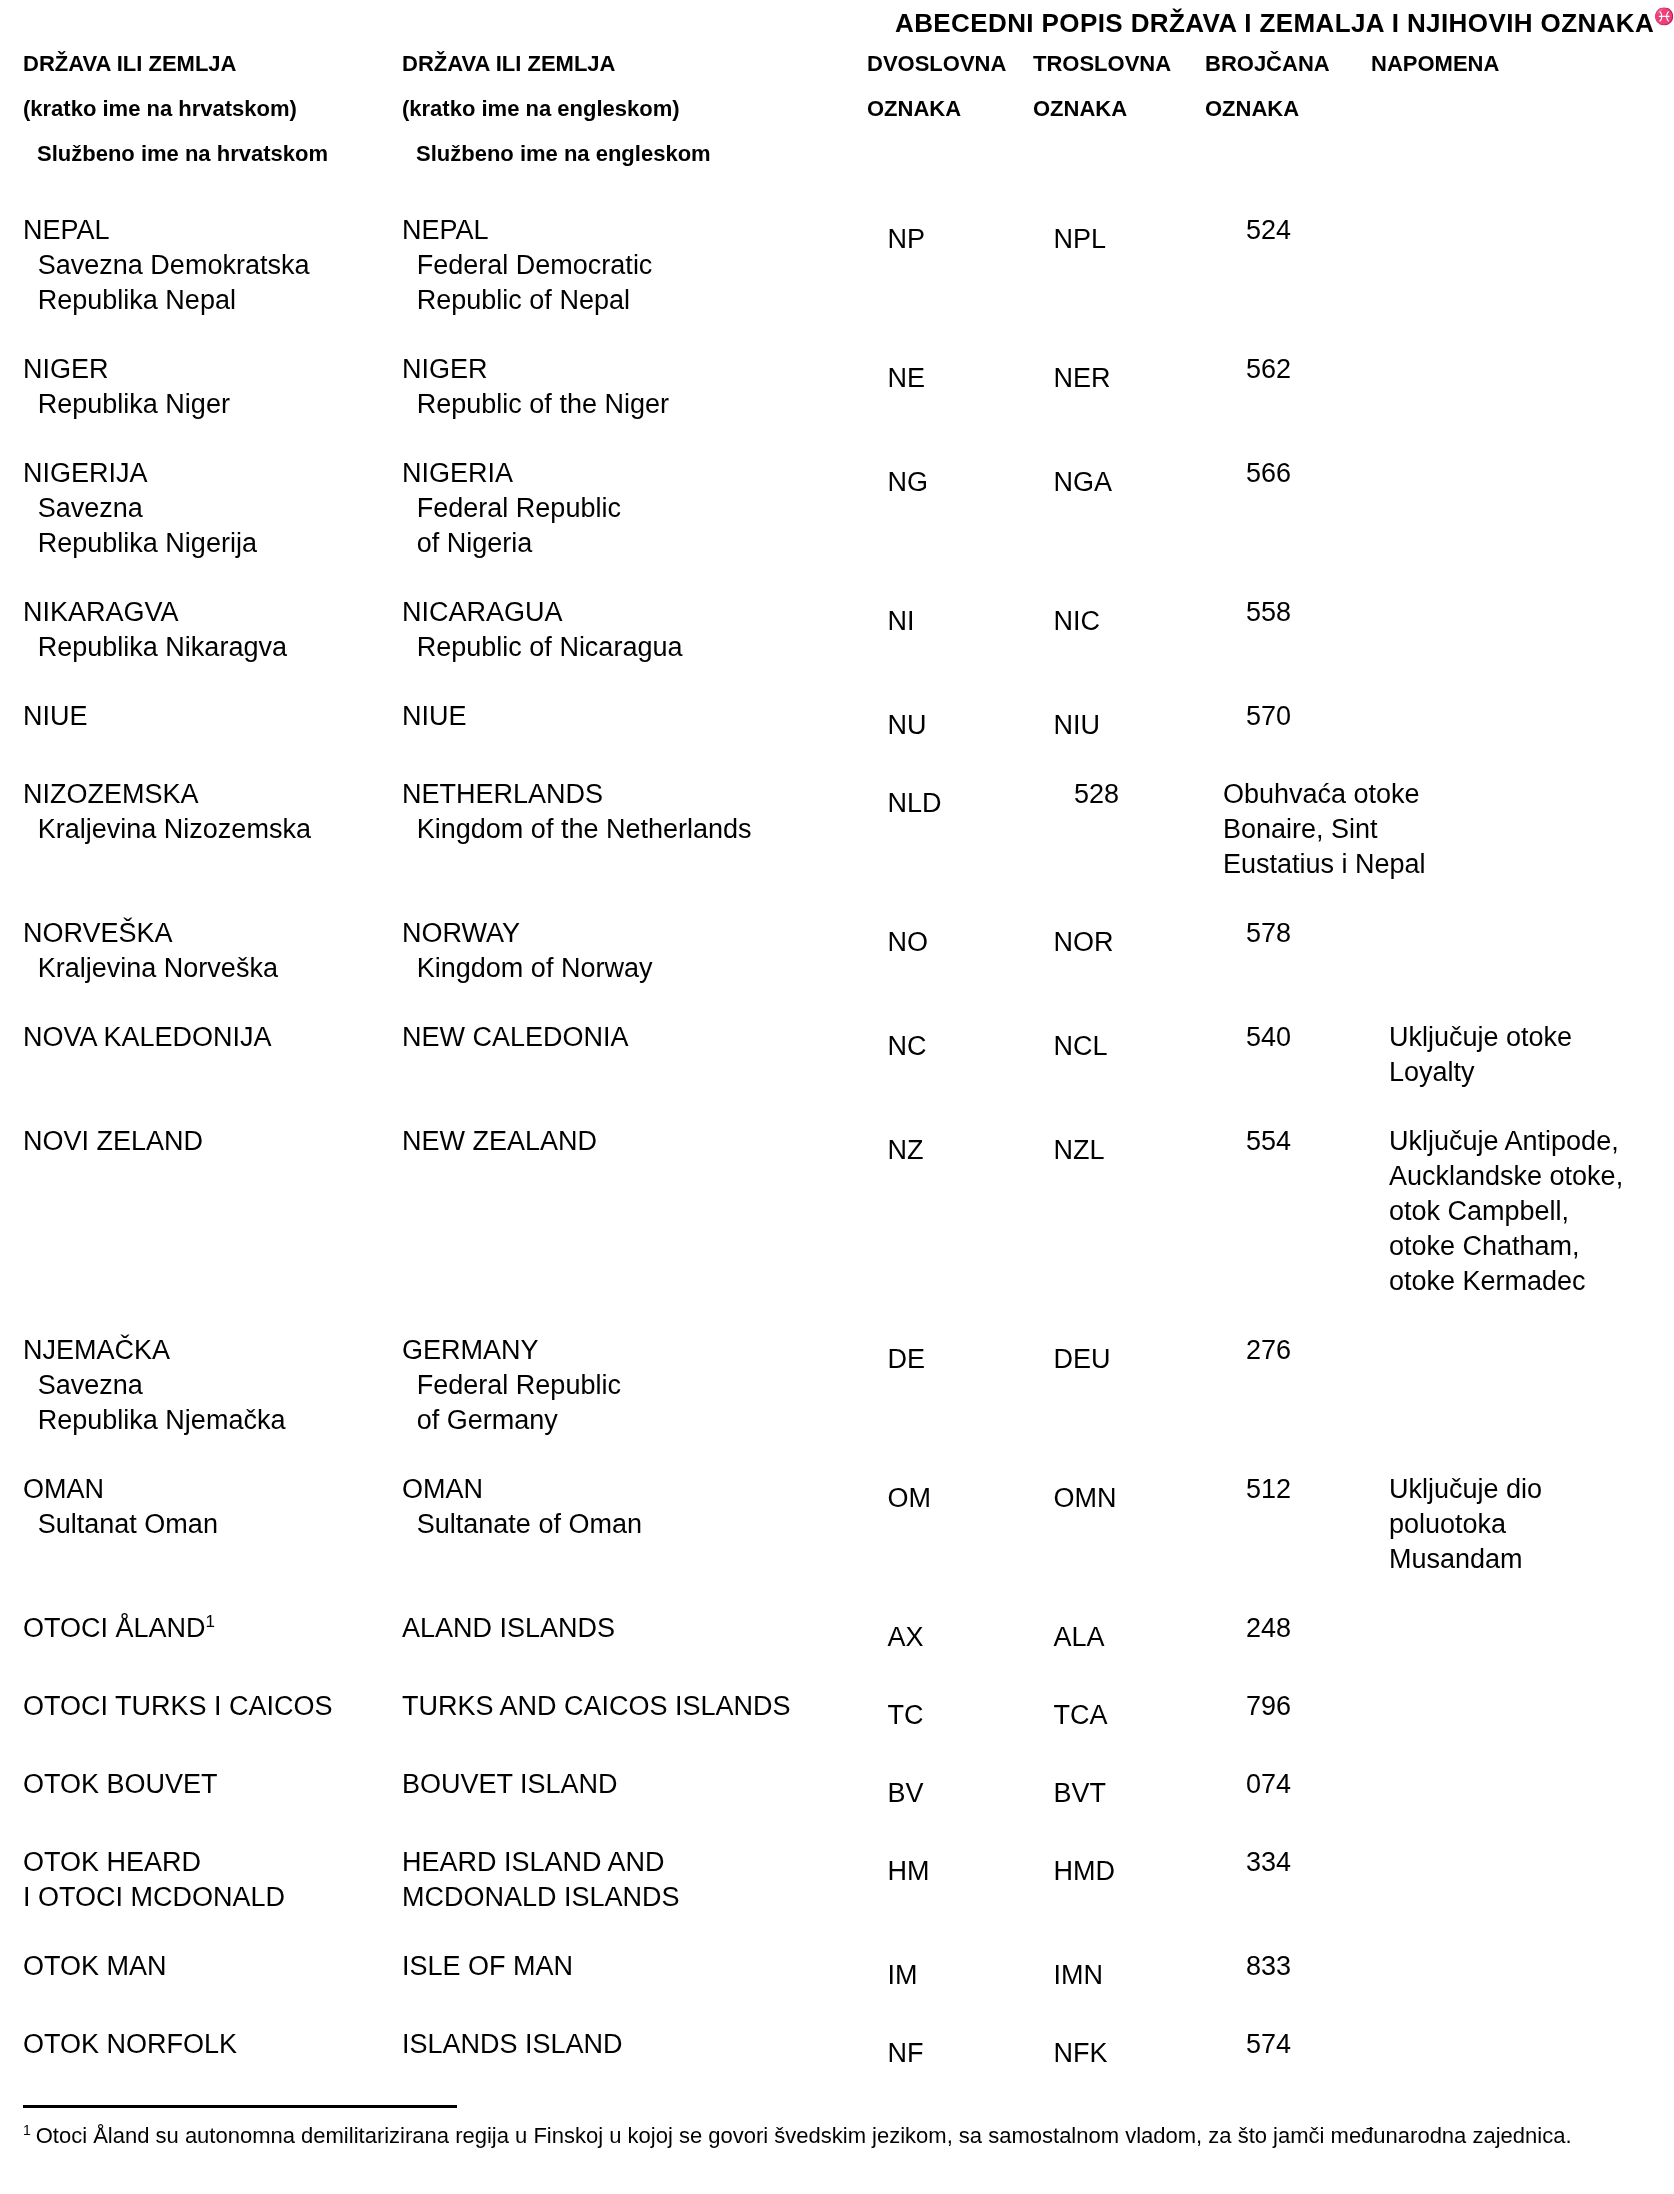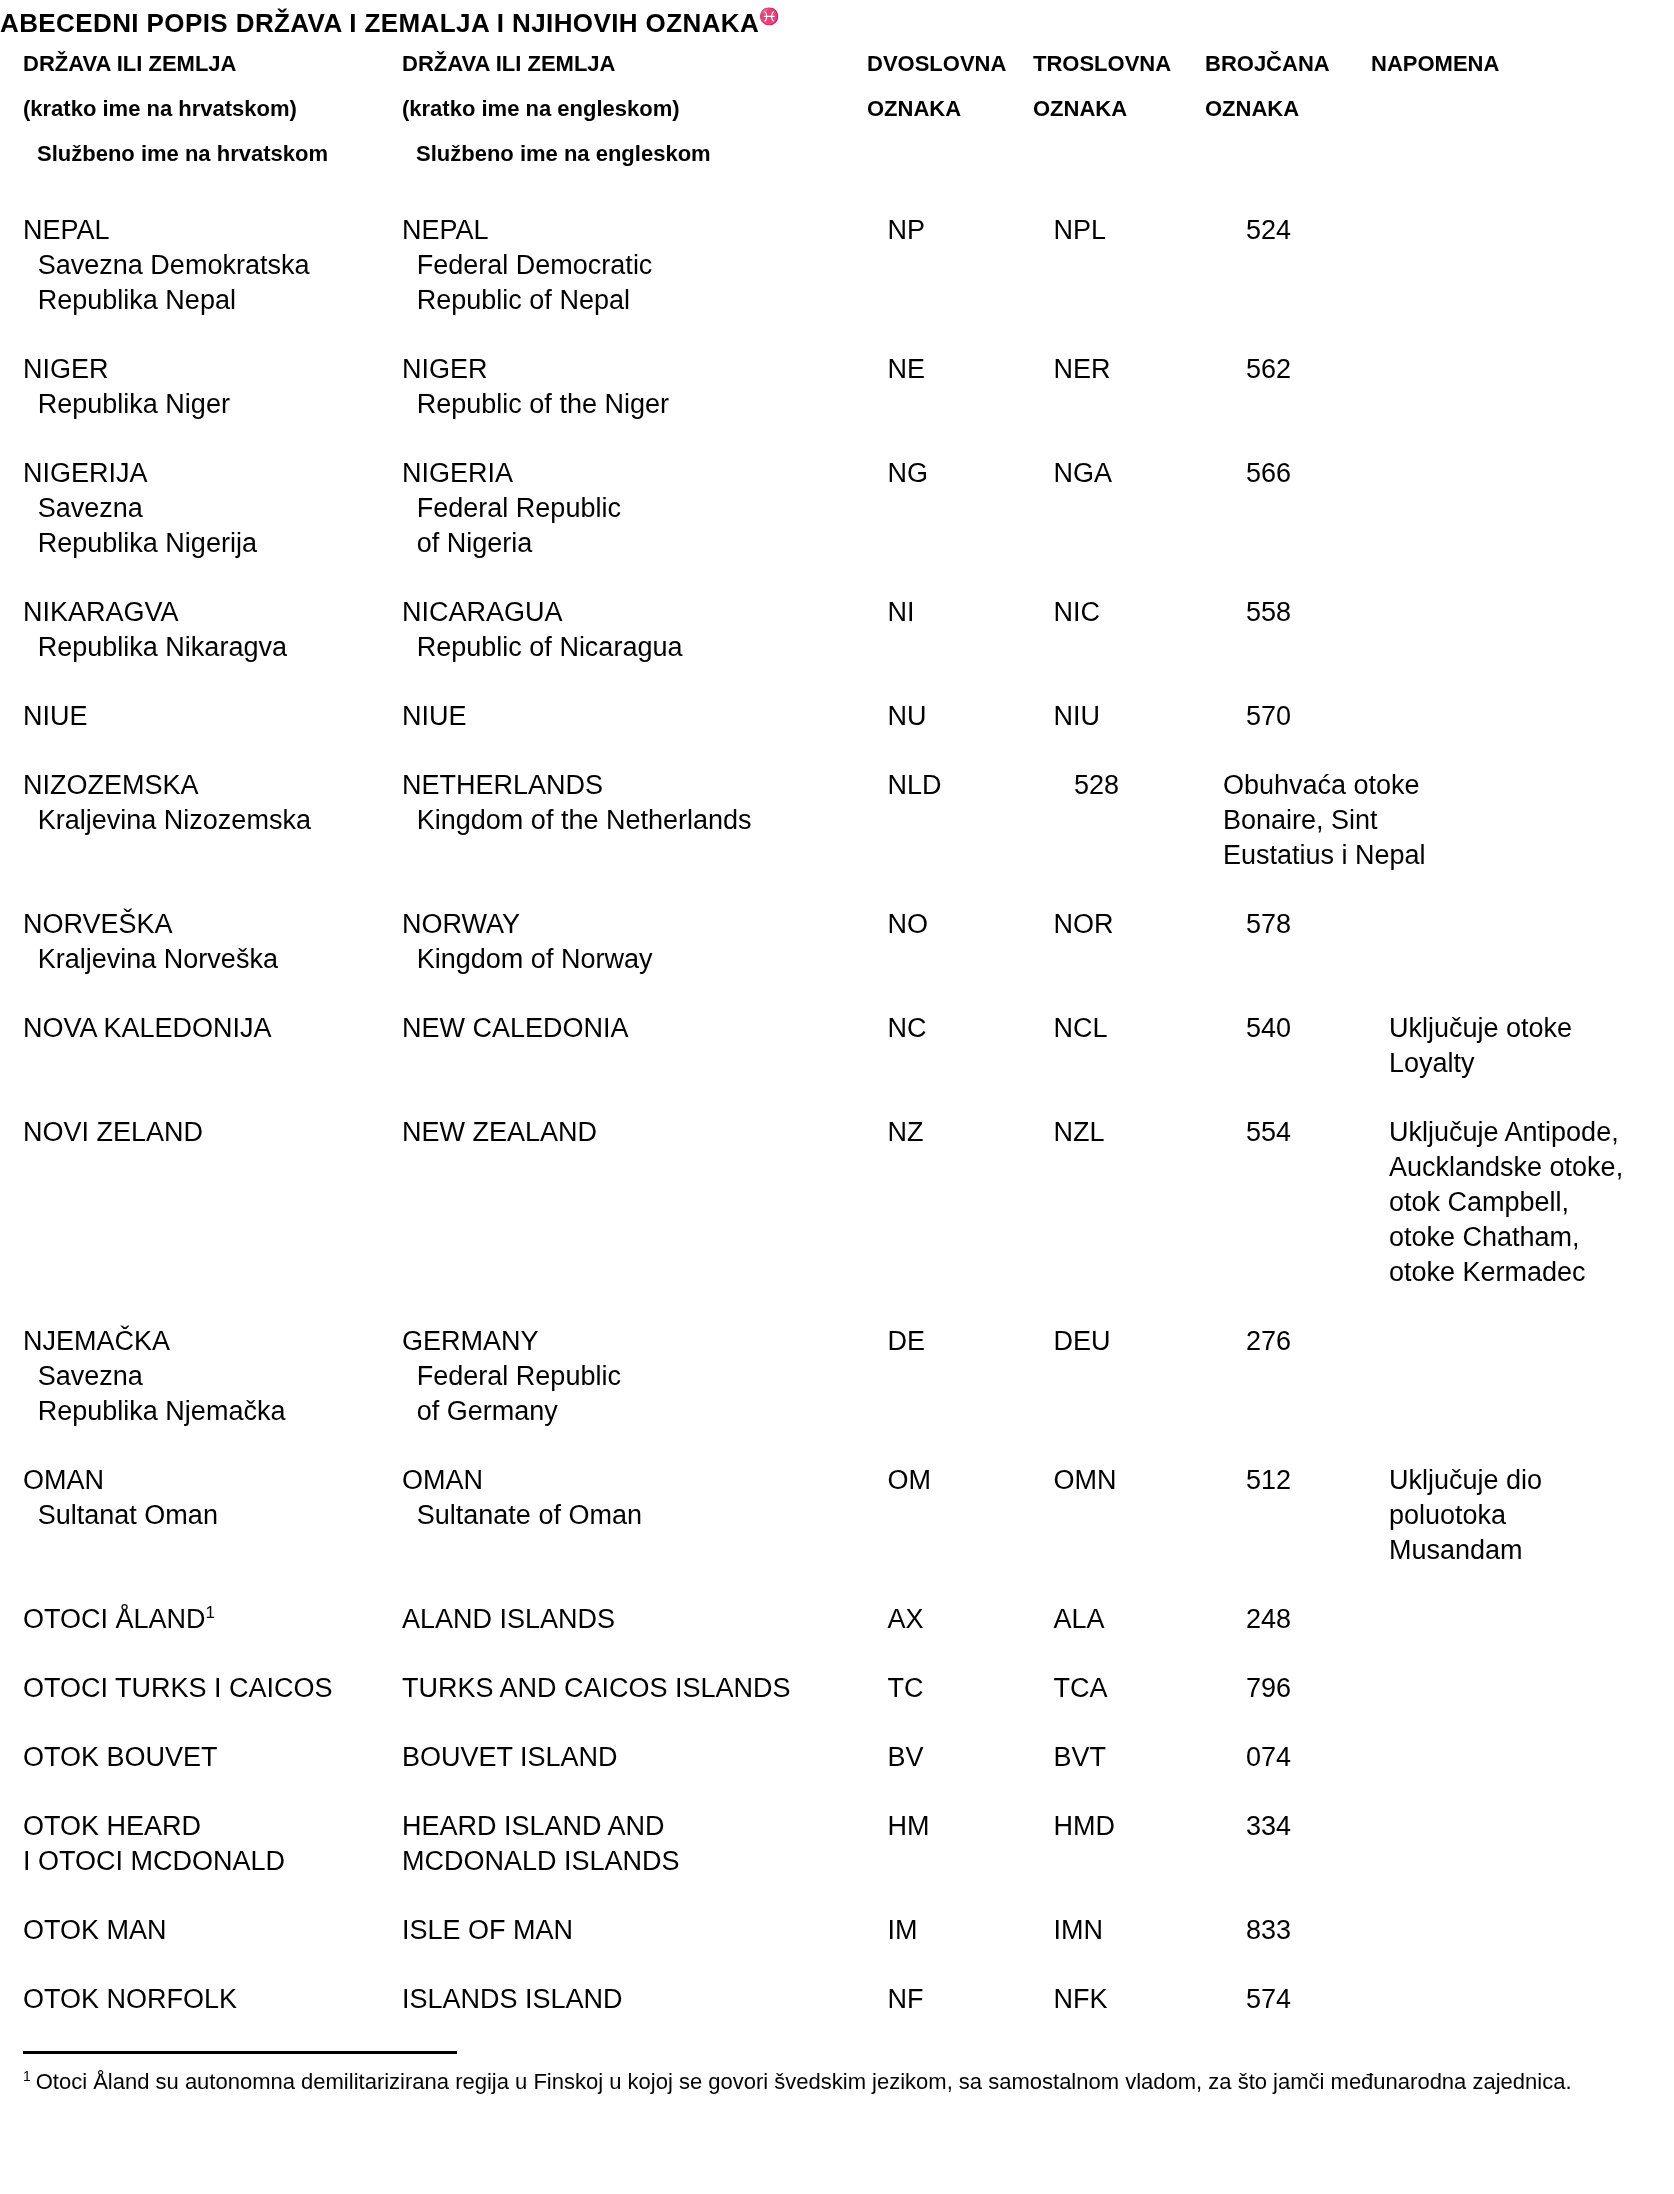--- a/index.html
+++ b/index.html
@@ -3,39 +3,39 @@
 <meta charset="utf-8">
 <style>
   html,body { margin:0; padding:0; background:#ffffff; }
   .page {
     width:1675px; height:2194px; margin:0 auto; overflow:hidden;
     background:#ffffff; color:#000000;
     font-family:"Liberation Sans", sans-serif;
     position:relative;
   }
   .title {
-    text-align:left; font-weight:bold; font-size:26px;
+    text-align:right; font-weight:bold; font-size:26px;
     padding-top:6.6px; line-height:33px; letter-spacing:0.4px;
   }
   .title sup { font-size:16.4px; line-height:0; }
   .grid {
     display:grid;
     grid-template-columns:379px 465px 166px 172px 166px auto;
     padding-left:23px;
   }
   .header { margin-top:10px; }
   .hrow { margin-bottom:17px; }
   .hrow .cell { font-weight:bold; font-size:22px; line-height:28px; white-space:nowrap; }
   .hdr-indent { padding-left:14px; }
   .rows { margin-top:45px; }
   .row { margin-bottom:34px; }
   .line { font-size:27px; line-height:35px; white-space:nowrap; }
   .line sup { font-size:17px; line-height:0; }
   .indent { padding-left:14.8px; }
-  .code { padding-left:20.5px; }
+  .code { padding-left:20.5px;margin-top:9px; }
   .num  { padding-left:41px; }
   .note { padding-left:18px; }
   .sep  { width:434px; height:3.3px; background:#000000; margin:6.6px 0 0 23px; }
   .footnote {
     margin:11.5px 24.6px 0 23px; font-size:22px; line-height:34px; max-width:1627px;
   }
   .footnote sup { font-size:14px; line-height:0; margin-right:4.9px; }
 </style>
 </head>
 <body>

